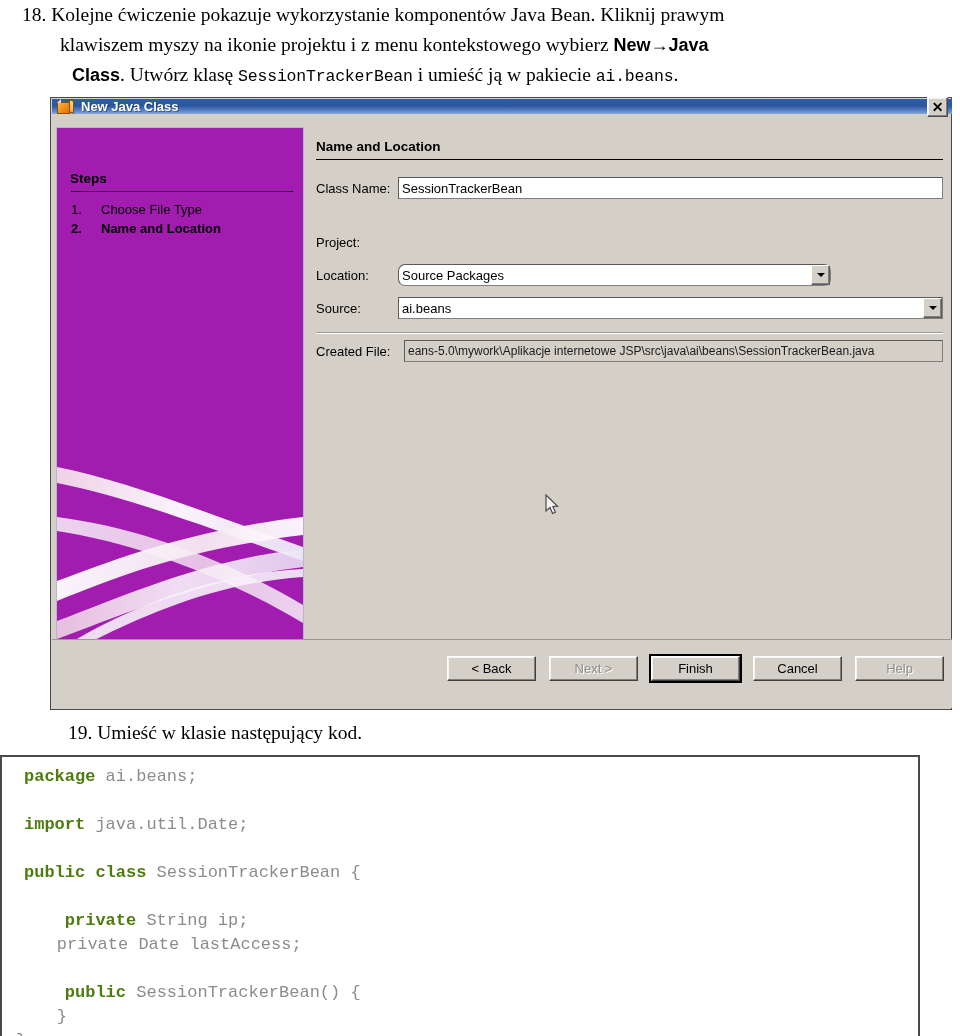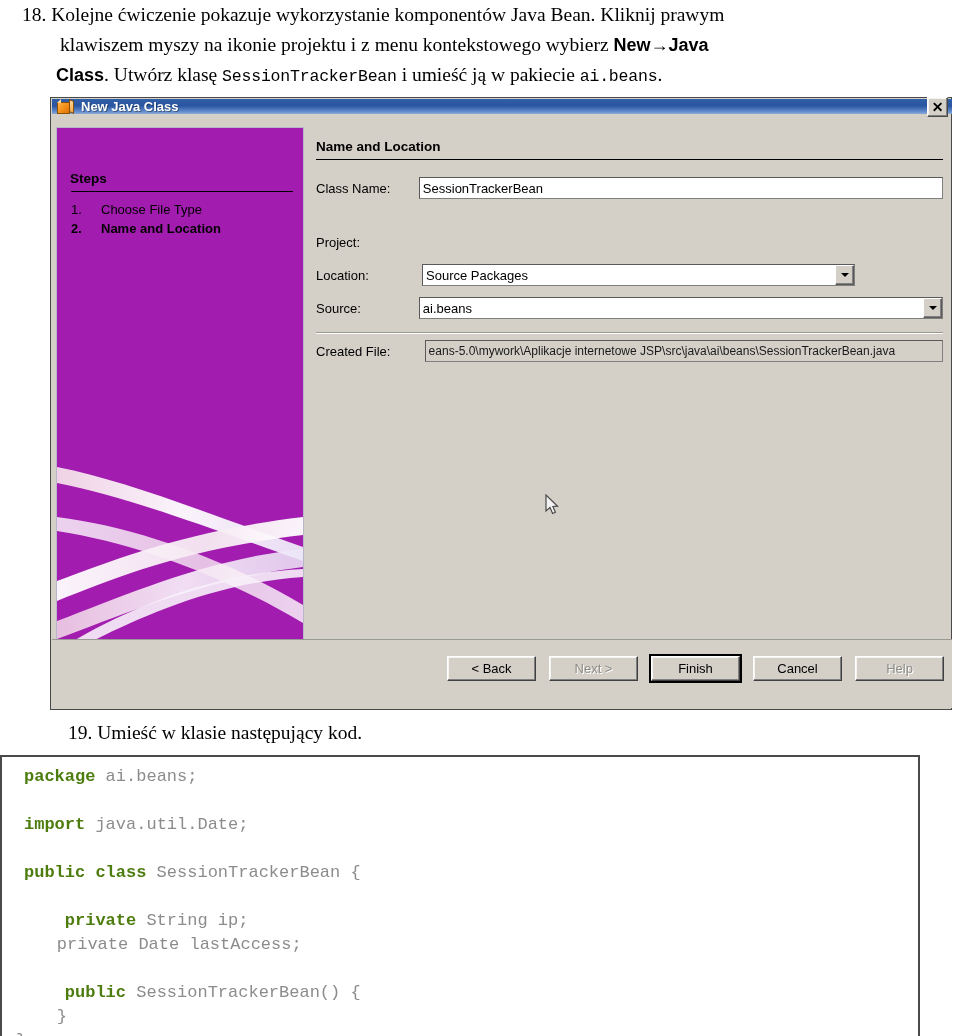--- a/index.html
+++ b/index.html
@@ -25,21 +25,21 @@
     font-size: 19.5px;
     line-height: 30px;
     color: #000;
   }
   .instr18 .l {
     display: block;
     white-space: nowrap;
   }
   .instr18 .l1 { padding-left: 22px; }
   .instr18 .l2 { padding-left: 60px; }
-  .instr18 .l3 { padding-left: 56px; }
+  .instr18 .l3 { padding-left: 72px; }
   .num18 { font-weight: normal; }
   .sans-b {
     font-family: "Liberation Sans", sans-serif;
     font-weight: bold;
     font-size: 18px;
   }
   .mono-s {
     font-family: "Liberation Mono", monospace;
     font-size: 16.5px;
     letter-spacing: -0.2px;
@@ -198,21 +198,20 @@
     width: 627px;
     height: 1px;
     background: #000;
   }
 
   .field-row {
     position: absolute;
     display: flex;
     align-items: center;
     height: 22px;
-    gap: 24px;
   }
   .field-label {
     font-family: "Liberation Sans", sans-serif;
     font-size: 13px;
     color: #000;
     white-space: nowrap;
   }
   .txtbox {
     height: 22px;
     background: #ffffff;
@@ -435,21 +434,21 @@
         <span>SessionTrackerBean</span>
       </span>
     </div>
 
     <div class="field-row" style="left:5px; top:104px; width:627px;">
       <span class="field-label" style="width:82px;">Project:</span>
     </div>
 
     <div class="field-row" style="left:5px; top:137px; width:627px;">
       <span class="field-label" style="width:82px;">Location:</span>
-      <span class="combo" style="width:433px;">
+      <span class="combo" style="width:433px;border-radius:7px;">
         <span class="val">Source Packages</span>
         <span class="arrow-btn">
             <span class="arrow-dn"></span>
           </span>
       </span>
     </div>
 
     <div class="field-row" style="left:5px; top:170px; width:627px;">
       <span class="field-label" style="width:82px;">Source:</span>
       <span class="combo" style="width:545px;">

